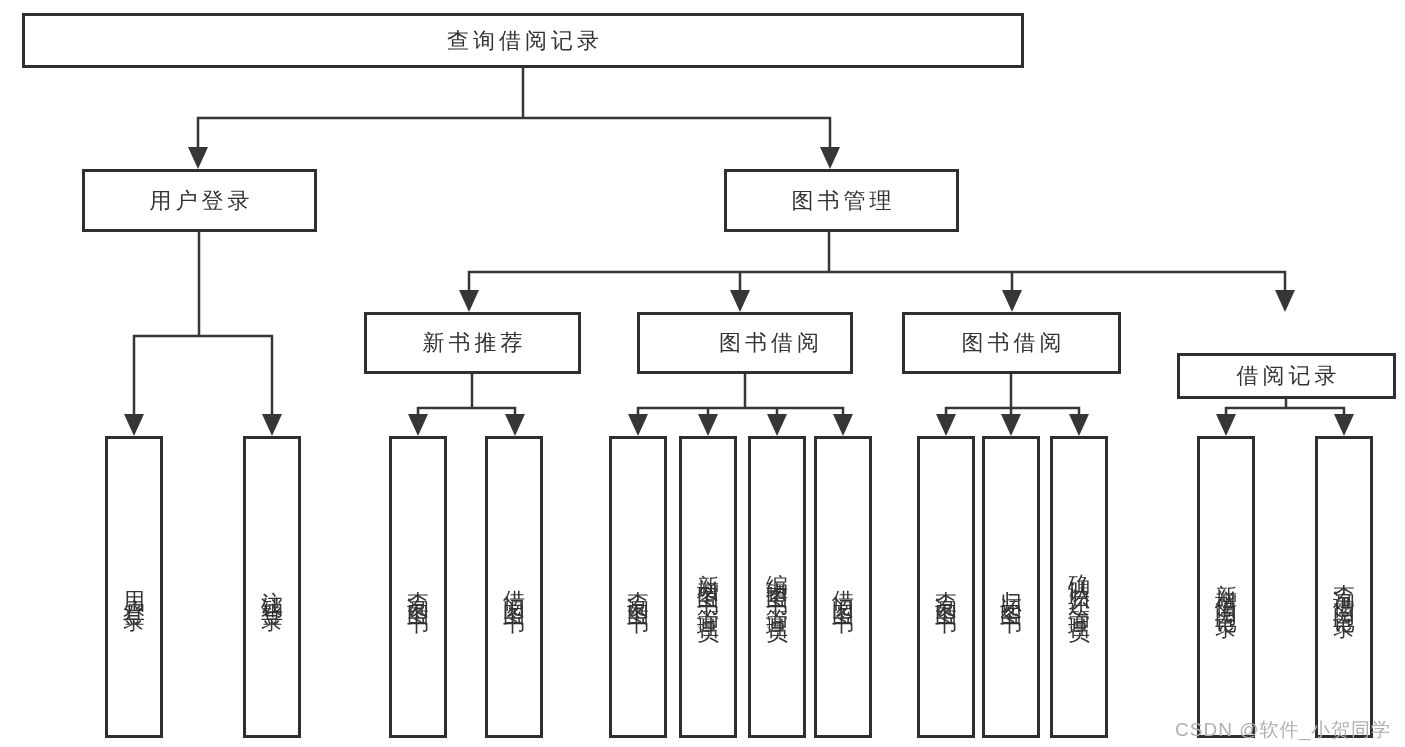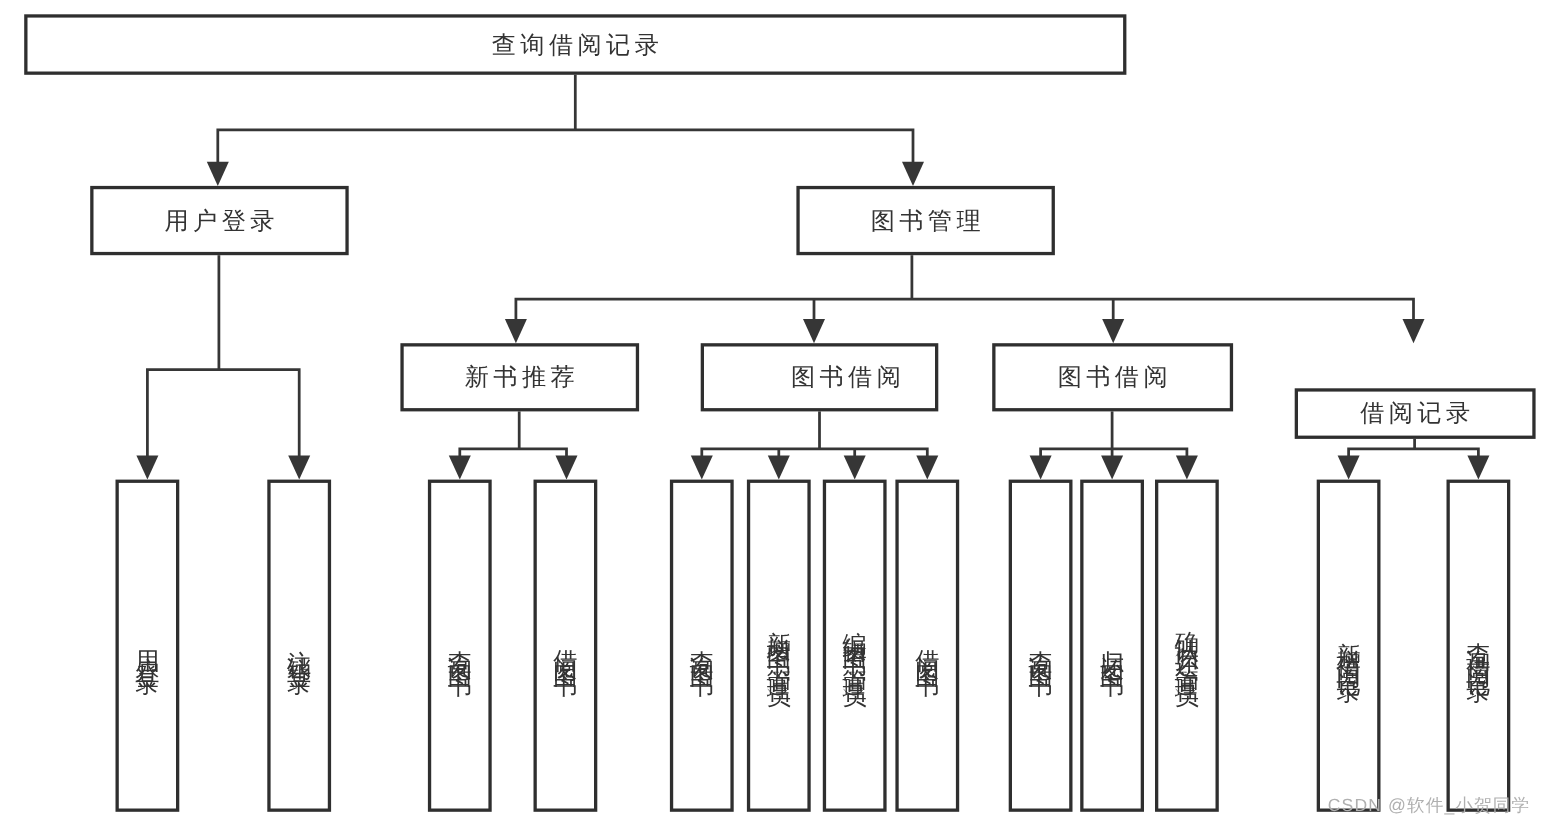--- a/index.html
+++ b/index.html
@@ -21,21 +21,21 @@
     display:flex; align-items:center; justify-content:center;
     width:58px; top:436px; height:302px;
   }
   .vtext {
     writing-mode:vertical-rl; text-orientation:mixed;
     font-size:22px; line-height:1; letter-spacing:7px; color:#333333;
     white-space:nowrap;
   }
   .watermark {
     position:absolute; right:14px; bottom:4px; z-index:3;
-    font-size:16px; color:#b0b0b0; letter-spacing:1px;
+    font-size:19px; color:#b0b0b0; letter-spacing:1px;
   }
 </style>
 </head>
 <body>
 
 <div class="canvas">
 
   <svg class="connectors" width="1405" height="747" viewBox="0 0 1405 747">
     <g fill="none" stroke="#363636" stroke-width="2.5" stroke-linecap="square">
       <path d="M523 68 V118 M198 118 H830 M198 118 V150 M830 118 V150"></path>

